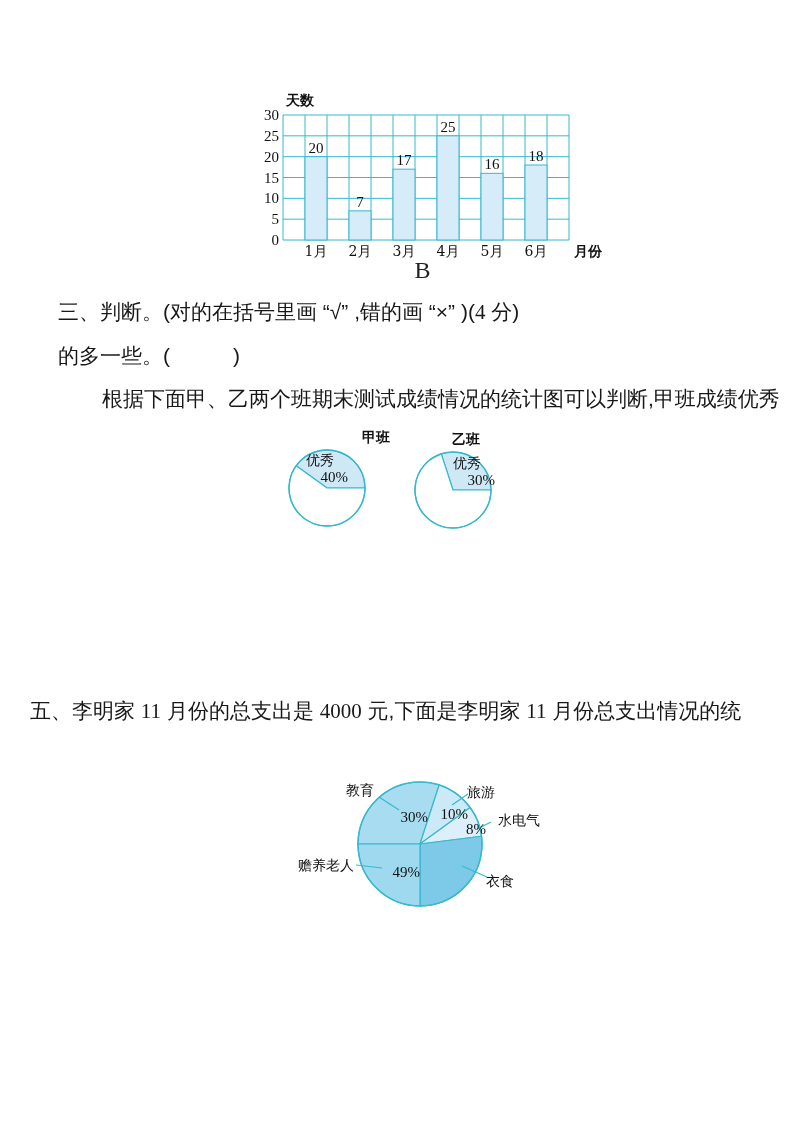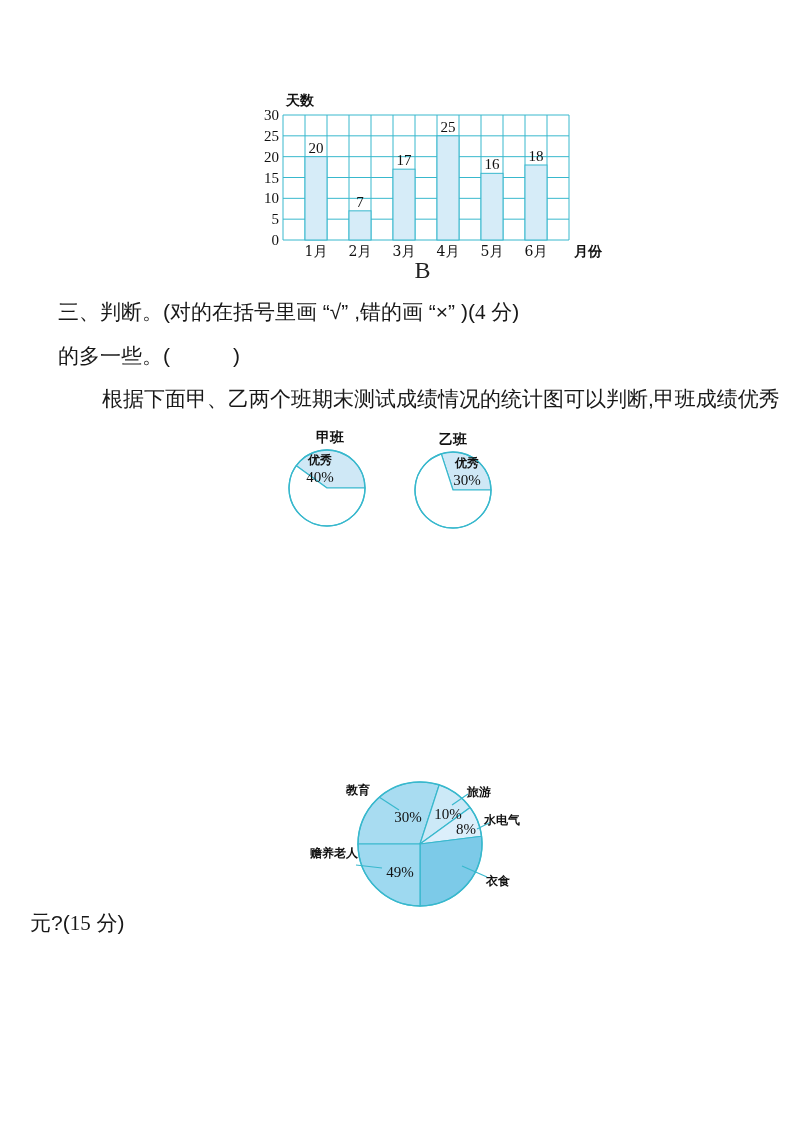--- a/index.html
+++ b/index.html
@@ -5,24 +5,24 @@
   html,body { margin:0; padding:0; background:#ffffff; }
   body { width:793px; height:1122px; position:relative; font-family:"Liberation Sans",sans-serif; }
   .page { position:absolute; left:0; top:0; width:793px; height:1122px; background:#fff; overflow:hidden; }
   .abs { position:absolute; }
   .line { font-size:21px; line-height:43px; white-space:pre; color:#181818; letter-spacing:0px; }
   .indent { padding-left:44px; }
   .num { font-family:"Liberation Serif",serif; }
   .caption-b { font-family:"Liberation Serif",serif; font-size:24px; color:#222; }
   .pie-title { position:absolute; width:120px; text-align:center; font-size:14px; color:#111;
                font-family:"DejaVu Serif",serif; font-weight:bold; }
-  .pie-label { position:absolute; font-size:12px; color:#111; font-family:"DejaVu Serif",serif;
-               font-weight:bold; white-space:nowrap; }
+  .pie-label { position:absolute; font-size:14px; color:#111; font-family:"DejaVu Serif",serif;
+               font-weight:normal; white-space:nowrap; }
   .pct { position:absolute; font-size:15px; font-family:"Liberation Serif",serif; color:#111;
-         width:40px; text-align:center; line-height:16px; }
+         width:40px; text-align:right; line-height:16px; }
   .pct.wide { width:56px; }
   svg text.bc-tick  { font-family:"Liberation Serif",serif; font-size:15px; fill:#111; }
   svg text.bc-val   { font-family:"Liberation Serif",serif; font-size:15px; fill:#111; }
   svg text.bc-cat   { font-family:"DejaVu Serif",serif; font-size:14px; fill:#111; }
   svg text.bc-axlab { font-family:"DejaVu Serif",serif; font-size:14px; fill:#111; font-weight:bold; }
   line.leader { stroke:#38b8cd; stroke-width:1.2; }
 </style>
 </head>
 <body>
 
@@ -84,22 +84,22 @@
   </div>
   <div class="abs caption-b" style="left:250px;top:257px;width:345px;text-align:center;">B</div>
 
   <div class="abs" style="left:30px;top:290px;width:740px;margin-left:28px;">
     <div class="line">三、判断。(对的在括号里画 “√” ,错的画 “×” )(<span class="num">4</span> 分)</div>
     <div class="line">的多一些。(　　　)</div>
     <div class="line indent">根据下面甲、乙两个班期末测试成绩情况的统计图可以判断,甲班成绩优秀</div>
   </div>
 
   <div class="abs" style="left:270px;top:426px;width:290px;height:122px;">
-    <div class="pie-title" style="left:0;top:3px;">甲班</div>
-    <div class="pie-title" style="left:123px;top:5px;">乙班</div>
+    <div class="pie-title" style="left:0;top:3px;text-align:right;">甲班</div>
+    <div class="pie-title" style="left:136px;top:5px;">乙班</div>
     <svg class="pie-svg" width="78" height="78" style="position:absolute;left:18px;top:23px;">
         <g>
           <path d="M 39 39 L 8.26 16.66 A 38 38 0 0 1 77.00 39.00 Z" fill="#cfe8f6" stroke="#38b8cd" stroke-width="1.2" stroke-linejoin="round"></path>
           <path d="M 39 39 L 77.00 39.00 A 38 38 0 1 1 8.26 16.66 Z" fill="#ffffff" stroke="#38b8cd" stroke-width="1.2" stroke-linejoin="round"></path>
           <circle cx="39" cy="39" r="38" fill="none" stroke="#38b8cd" stroke-width="1.4"></circle>
         </g>
       </svg>
     <svg class="pie-svg" width="78" height="78" style="position:absolute;left:144px;top:25px;">
         <g>
           <path d="M 39 39 L 27.26 2.86 A 38 38 0 0 1 77.00 39.00 Z" fill="#cfe8f6" stroke="#38b8cd" stroke-width="1.2" stroke-linejoin="round"></path>
@@ -108,46 +108,46 @@
         </g>
       </svg>
     <div class="pie-label" style="left:22px;top:26px;width:56px;text-align:center;">优秀</div>
     <div class="pct wide" style="left:22px;top:43px;">40%</div>
     <div class="pie-label" style="left:169px;top:29px;width:56px;text-align:center;">优秀</div>
     <div class="pct wide" style="left:169px;top:46px;">30%</div>
   </div>
 
 
   <div class="abs" style="left:30px;top:689px;width:740px;">
+    <div class="line">五、李明家 <span class="num">11</span> 月份的总支出是 <span class="num">4000</span> 元,下面是李明家 <span class="num">11</span> 月份总支出情况的统</div>
   </div>
 
   <div class="abs" style="left:290px;top:773px;width:250px;height:145px;">
     <svg class="pie-svg" width="250" height="145" style="position:absolute;left:0;top:0;">
         <g>
           <path d="M 130 71 L 68.00 71.00 A 62 62 0 0 1 149.16 12.03 Z" fill="#a8dcf1" stroke="#38b8cd" stroke-width="1.2" stroke-linejoin="round"></path>
           <path d="M 130 71 L 149.16 12.03 A 62 62 0 0 1 180.16 34.56 Z" fill="#cce9f7" stroke="#38b8cd" stroke-width="1.2" stroke-linejoin="round"></path>
           <path d="M 130 71 L 180.16 34.56 A 62 62 0 0 1 191.51 63.23 Z" fill="#dceffb" stroke="#38b8cd" stroke-width="1.2" stroke-linejoin="round"></path>
           <path d="M 130 71 L 191.51 63.23 A 62 62 0 0 1 130.00 133.00 Z" fill="#7ccae8" stroke="#38b8cd" stroke-width="1.2" stroke-linejoin="round"></path>
           <path d="M 130 71 L 130.00 133.00 A 62 62 0 0 1 68.00 71.00 Z" fill="#9ed9f0" stroke="#38b8cd" stroke-width="1.2" stroke-linejoin="round"></path>
           <circle cx="130" cy="71" r="62" fill="none" stroke="#38b8cd" stroke-width="1.4"></circle>
         </g>
       <line class="leader" x1="89" y1="24" x2="109" y2="37"></line>
       <line class="leader" x1="178" y1="21" x2="162" y2="32"></line>
       <line class="leader" x1="201" y1="49" x2="187" y2="56"></line>
       <line class="leader" x1="66" y1="92" x2="92" y2="95"></line>
       <line class="leader" x1="197" y1="104" x2="172" y2="93"></line>
     </svg>
     <div class="pie-label" style="left:56px;top:9px;">教育</div>
     <div class="pie-label" style="left:177px;top:11px;">旅游</div>
-    <div class="pie-label" style="left:194px;top:39px;">水电气</div>
-    <div class="pie-label" style="left:8px;top:72px;margin-left:12px;">赡养老人</div>
+    <div class="pie-label" style="left:208px;top:39px;">水电气</div>
+    <div class="pie-label" style="left:8px;top:84px;">赡养老人</div>
     <div class="pie-label" style="left:196px;top:100px;">衣食</div>
     <div class="pct" style="left:98px;top:36px;">30%</div>
     <div class="pct" style="left:138px;top:33px;">10%</div>
     <div class="pct" style="left:156px;top:48px;">8%</div>
     <div class="pct" style="left:90px;top:91px;">49%</div>
   </div>
 
   <div class="abs" style="left:30px;top:901px;width:740px;">
-    <div class="line">元?(<span class="num">15</span> 分)</div>
   </div>
 
 </div>
 
 </body></html>

